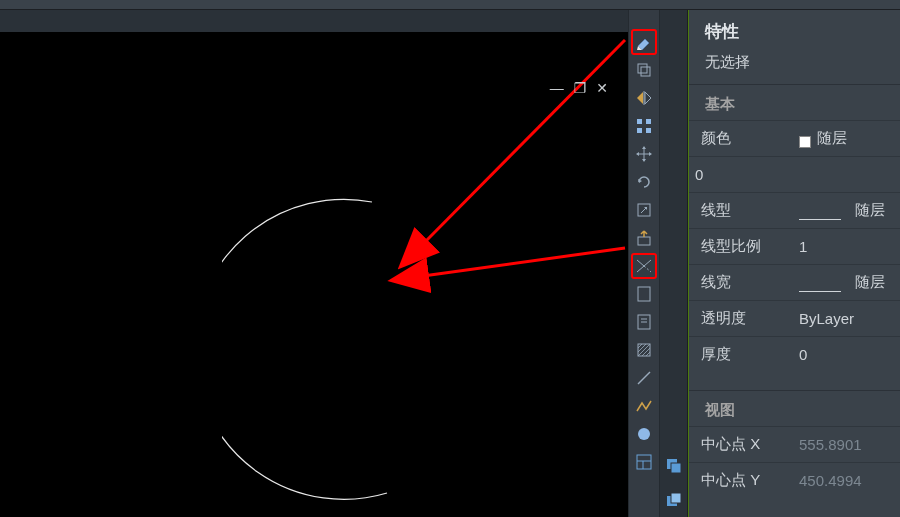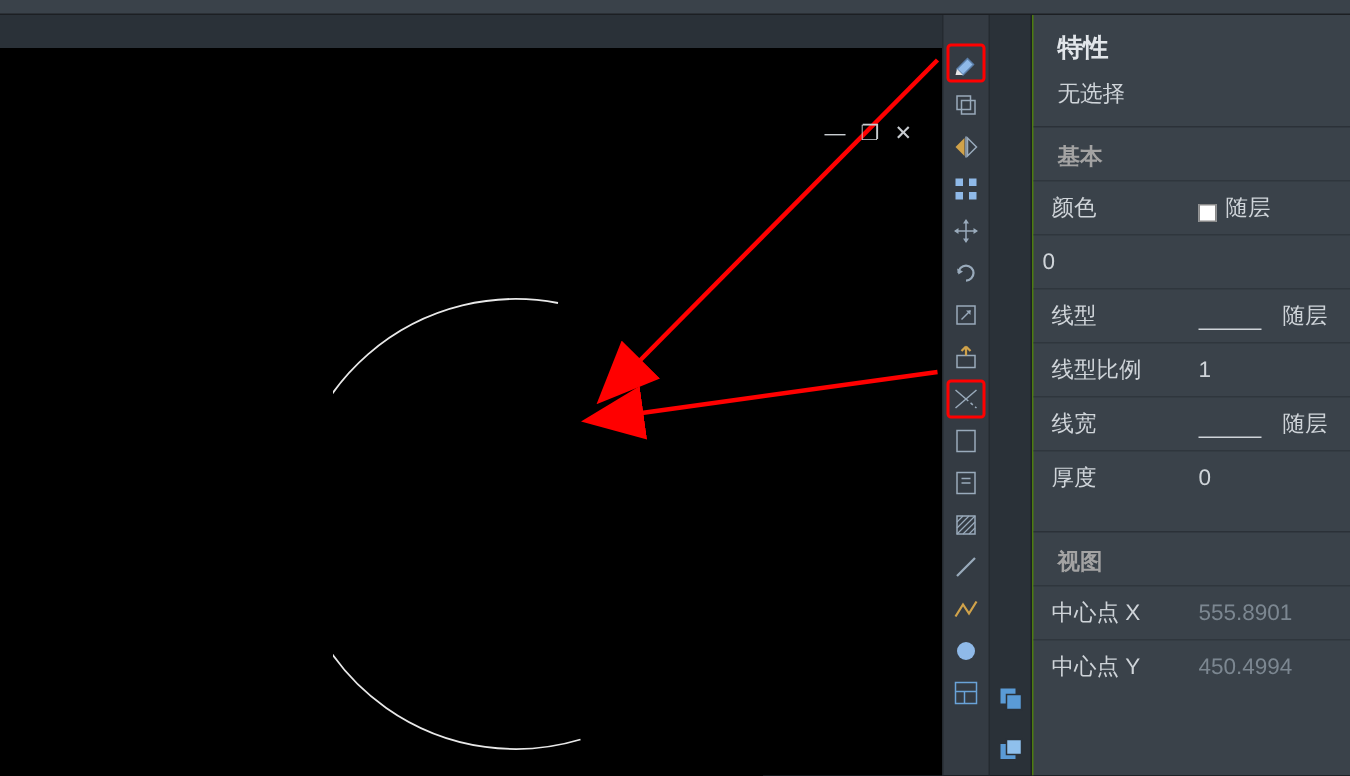--- a/index.html
+++ b/index.html
@@ -220,20 +220,24 @@
         <div class="val">1</div>
       </div>
       <div class="prop-row">
         <div class="lab">线宽</div>
         <div class="val">
             <span class="lt-line"></span>
             <span>随层</span>
           </div>
       </div>
       <div class="prop-row">
+        <div class="lab">透明度</div>
+        <div class="val">ByLayer</div>
+      </div>
+      <div class="prop-row">
         <div class="lab">厚度</div>
         <div class="val">0</div>
       </div>
     </div>
 
     <div class="section" style="margin-top:18px">
       <div class="sec-h">视图</div>
       <div class="prop-row dimmed">
         <div class="lab">中心点 X</div>
         <div class="val faded">555.8901</div>

